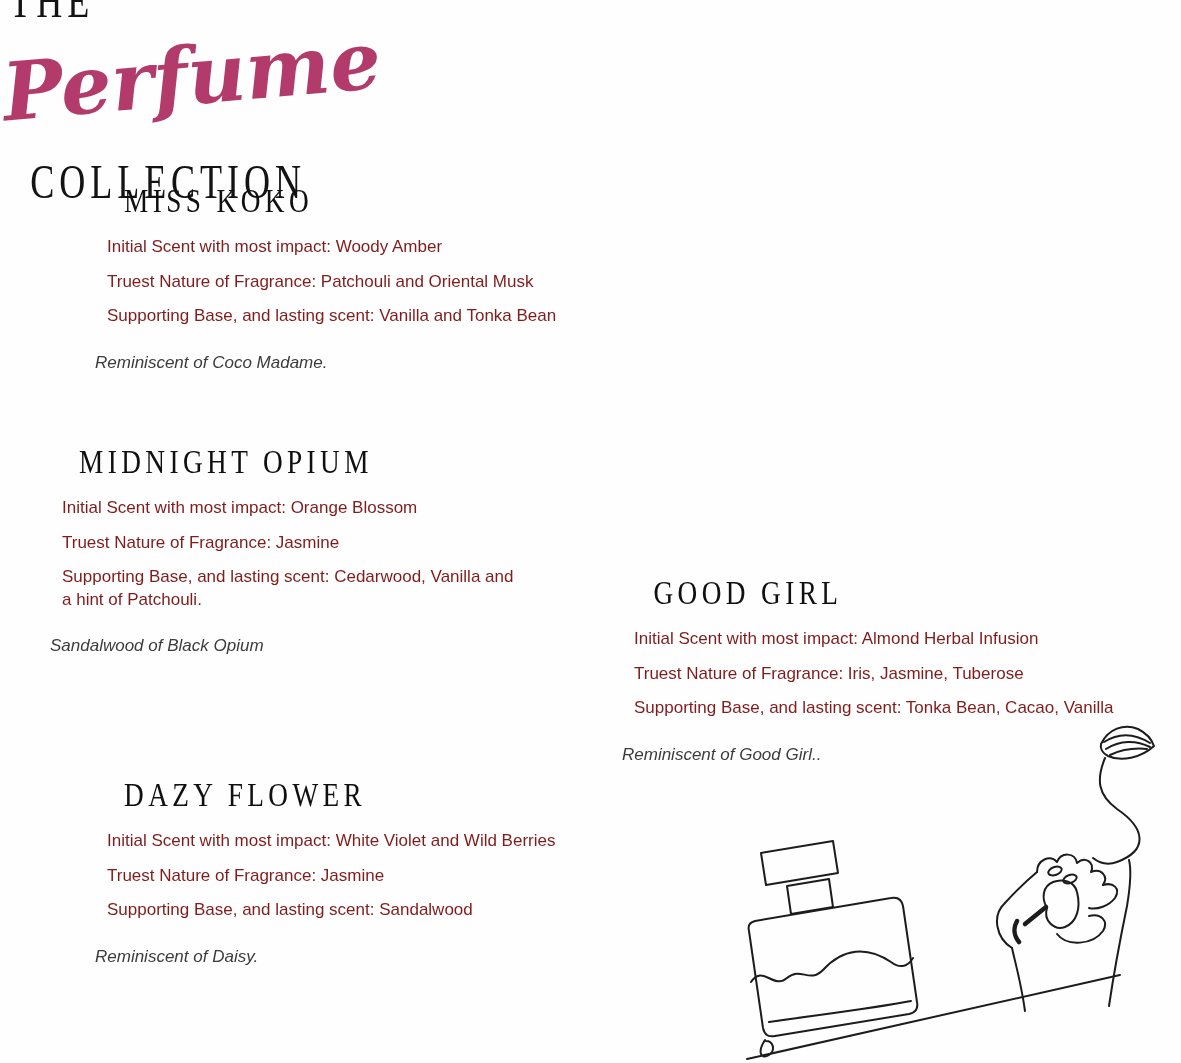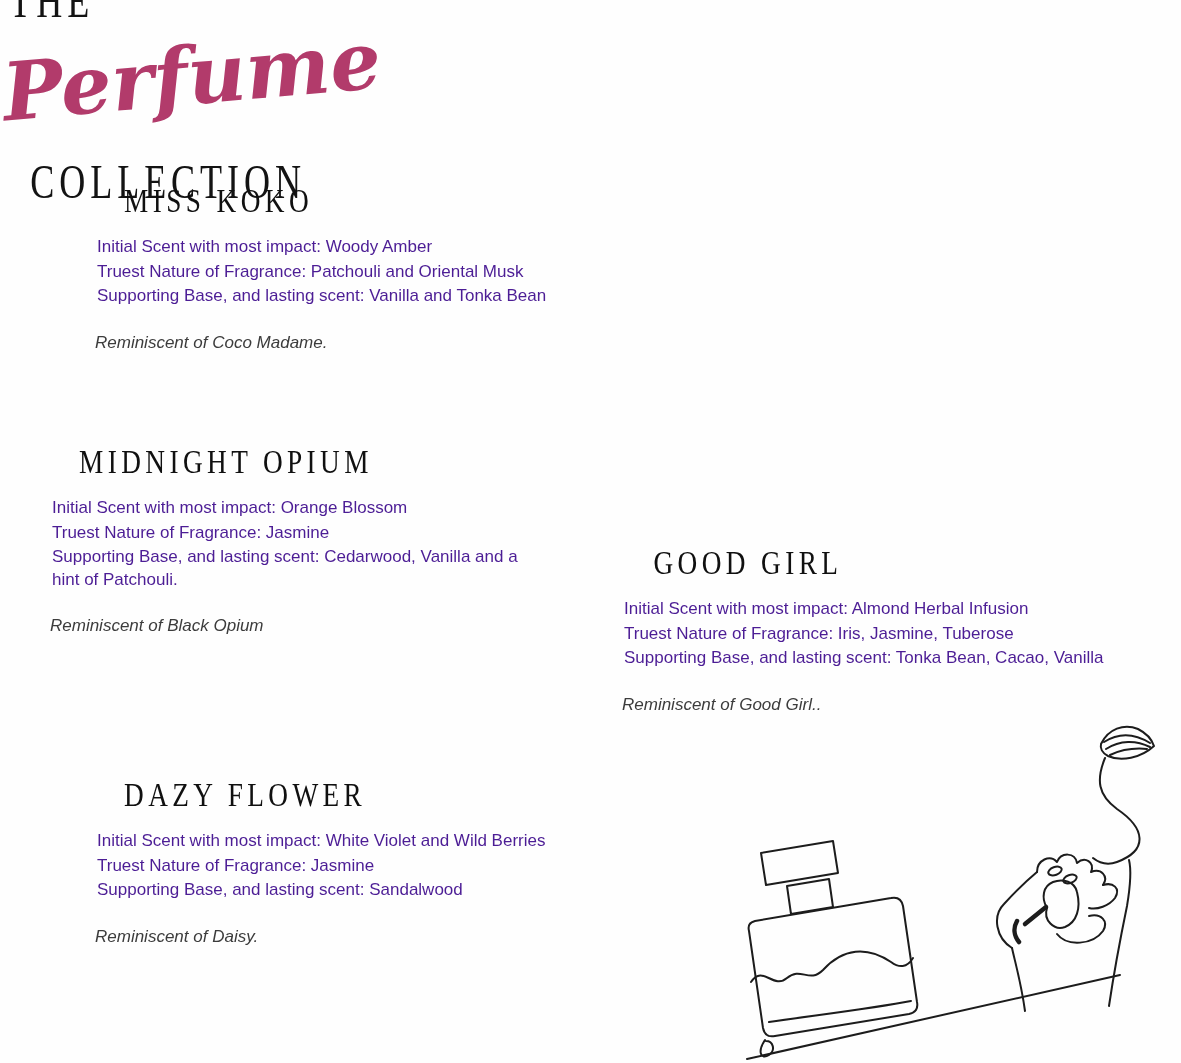--- a/index.html
+++ b/index.html
@@ -60,36 +60,36 @@
     font-weight: 400;
     font-size: 31px;
     letter-spacing: 5px;
     color: #101010;
     margin: 0 0 17px 0;
     transform: scale(0.88, 1.1);
   }
   .notes div, .desc {
     font-size: 17px;
     line-height: 22.5px;
-    color: #4c1d95;
-    margin: 2px;
+    color: #7f1d1d;
+    margin: 12px;
   }
   .reminiscent {
     font-size: 17px;
     line-height: 22px;
     font-style: italic;
     color: #3c3c3c;
     margin-top: 24px;
   }
 
   #card-miss-koko      { left: 95px;  top: 183px; width: 485px; }
   #card-precious       { left: 660px; top: 295px; width: 480px; }
   #card-precious h2    { margin-bottom: 13px; }
   #card-midnight-opium { left: 50px;  top: 444px; width: 485px; }
-  #card-good-girl      { left: 622px; top: 545px; width: 525px; }
+  #card-good-girl      { left: 622px; top: 575px; width: 525px; }
   #card-dazy-flower    { left: 95px;  top: 777px; width: 485px; }
 
   
   .line-art {
     position: absolute;
     left: 725px;
     top: 710px;
     width: 456px;
     height: 353px;
   }
@@ -124,21 +124,21 @@
   </div>
 
 
   <div class="perfume-card" id="card-midnight-opium">
     <h2>MIDNIGHT OPIUM</h2>
     <div class="notes">
       <div>Initial Scent with most impact: Orange Blossom</div>
       <div>Truest Nature of Fragrance: Jasmine</div>
       <div>Supporting Base, and lasting scent: Cedarwood, Vanilla and a hint of Patchouli.</div>
     </div>
-    <div class="reminiscent">Reminiscent of Black Opium</div>
+    <div class="reminiscent">Sandalwood of Black Opium</div>
   </div>
 
   <div class="perfume-card" id="card-good-girl">
     <h2>GOOD GIRL</h2>
     <div class="notes">
       <div>Initial Scent with most impact: Almond Herbal Infusion</div>
       <div>Truest Nature of Fragrance: Iris, Jasmine, Tuberose</div>
       <div>Supporting Base, and lasting scent: Tonka Bean, Cacao, Vanilla</div>
     </div>
     <div class="reminiscent">Reminiscent of Good Girl..</div>

